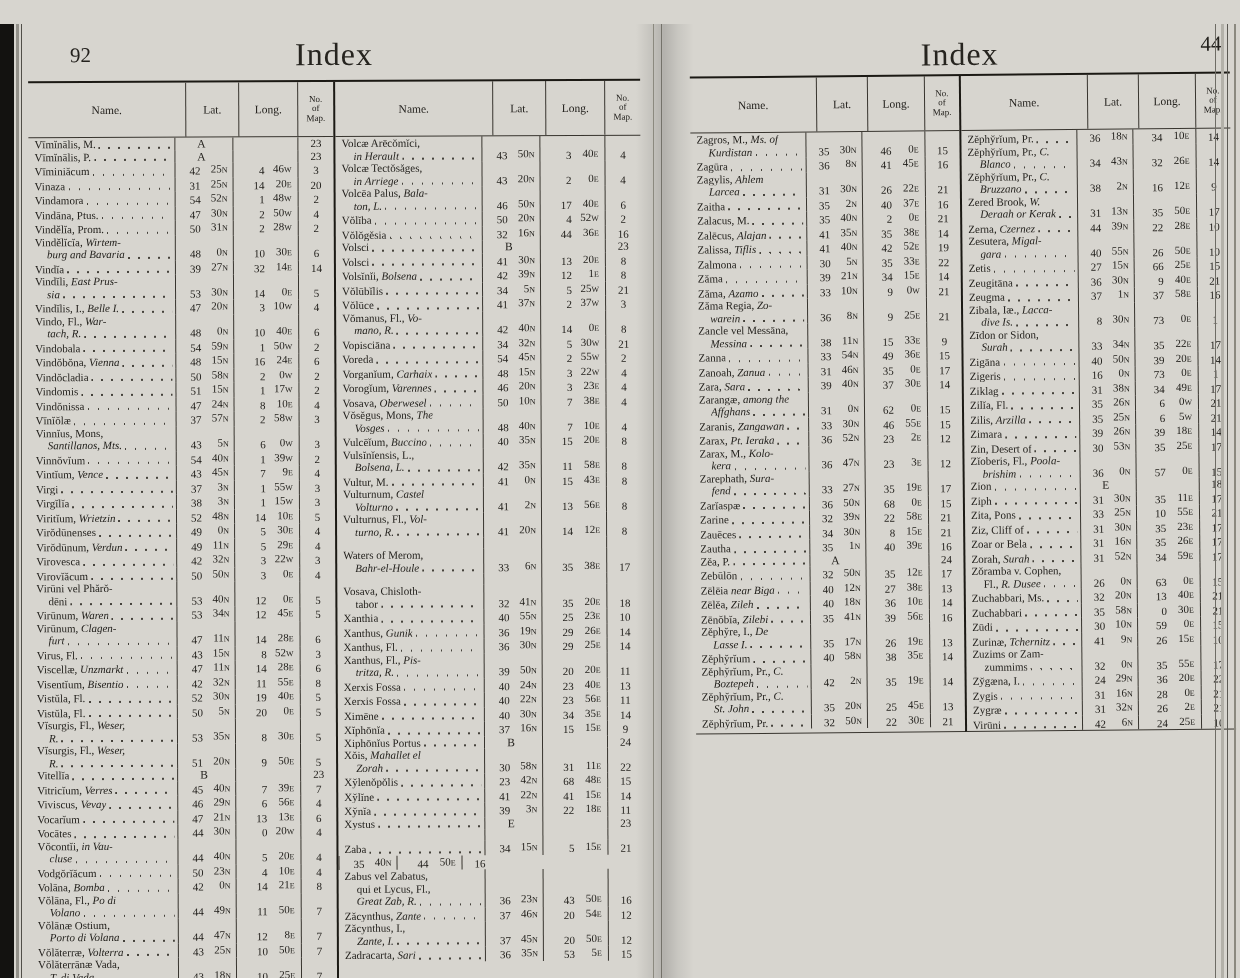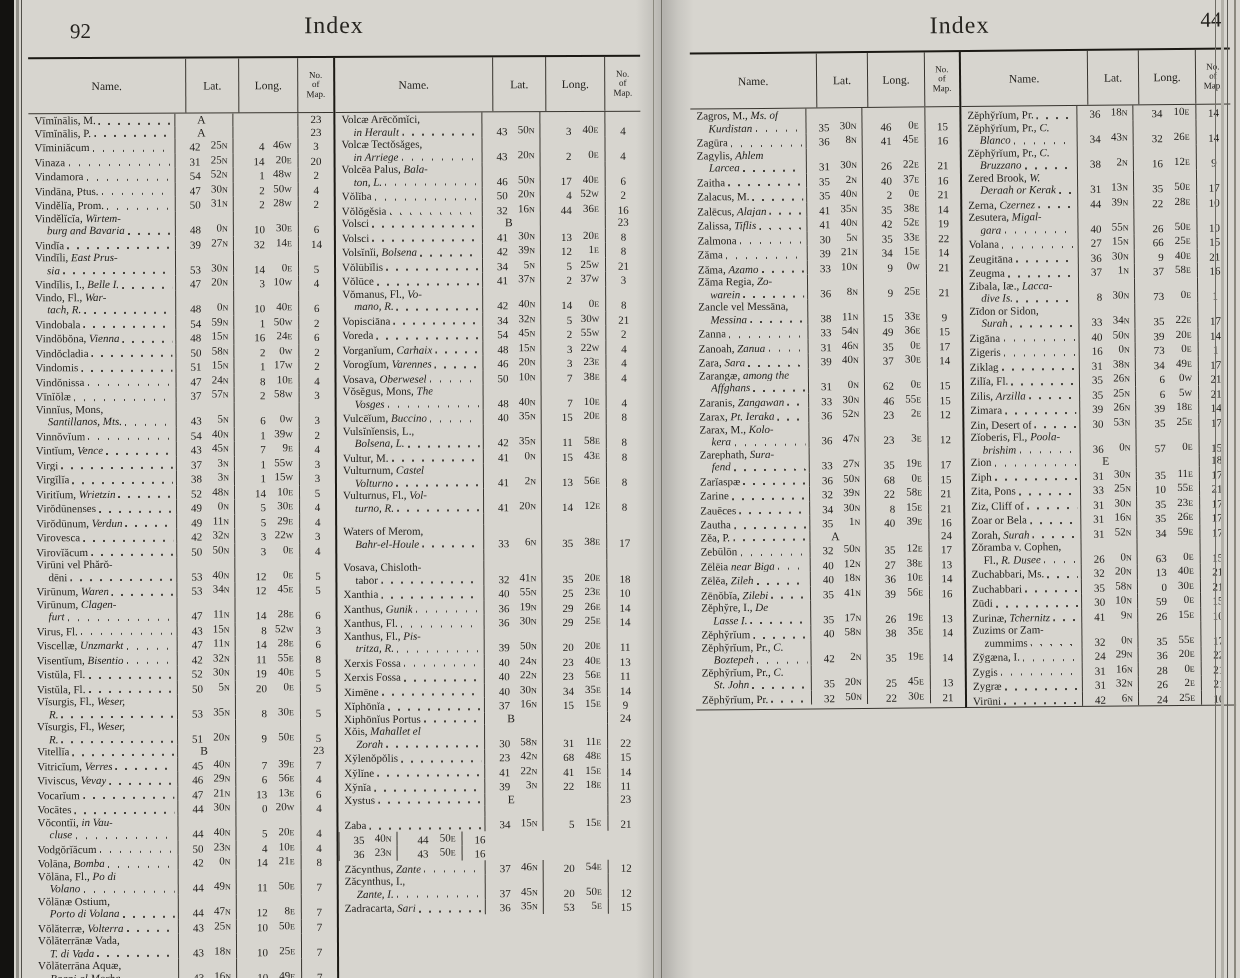--- a/index.html
+++ b/index.html
@@ -5,21 +5,21 @@
   :root{
     --paper:#d7d5cf; --ink:#24221e; --rule:#38352f; --heavy:#1b1914;
   }
   html,body{margin:0;padding:0;}
   body{
     width:1240px;height:978px;position:relative;overflow:hidden;
     background:var(--paper);
     font-family:"Liberation Serif","DejaVu Serif",serif;
     color:var(--ink);
   }
-  .scan{position:absolute;inset:0;}
+  .scan{position:absolute;inset:0;margin-top:24px;}
   
   .edge-left{position:absolute;left:0;top:0;width:14px;height:100%;background:#131210;}
   .vline{position:absolute;top:0;height:100%;}
   .el1{left:16px;width:3px;background:#93918a;}
   .el2{left:21px;width:1px;background:#514f49;}
   .er1{left:1215px;width:1px;background:#6e6c65;}
   .er2{left:1221px;width:3px;background:#b3b1a9;}
   .er3{left:1227px;width:1px;background:#5a5852;}
   .er4{left:1234px;width:2px;background:#8b897f;}
   .gutter{position:absolute;left:636px;top:0;width:58px;height:100%;
@@ -27,21 +27,21 @@
   .gl1{left:653px;width:1px;background:#8b897f;}
   .gl2{left:661px;width:1px;background:#74726a;}
 
   
   .page{position:absolute;top:6px;height:966px;}
   .page-left{left:30px;width:612px;transform:rotate(-0.25deg);}
   .page-right{left:694px;width:540px;transform:rotate(-0.55deg);}
   .page-head{position:relative;height:50px;}
   .page-right .page-head{height:44px;}
   .running-head{position:absolute;left:50%;transform:translateX(-50%);top:6px;
-    font-size:24px;letter-spacing:1px;color:#26241f;}
+    font-size:32px;letter-spacing:1px;color:#26241f;}
   .pagenum{position:absolute;top:12px;font-size:21px;}
   .pn-left{left:42px;}
   .pn-right{right:8px;top:4px;}
 
   
   .itable{display:flex;align-items:stretch;border-top:2px solid var(--heavy);}
   .tgroup{flex:1;min-width:0;}
   .tgroup-right{border-left:2.5px solid var(--heavy);}
   .itable-closed .tgroup{border-bottom:1.2px solid var(--rule);}
 
@@ -1899,20 +1899,32 @@
             </div>
             <div class="cell c-lng">
               <span class="deg">44</span>
               <span class="mn">50<span class="hemi">E</span></span>
             </div>
             <div class="cell c-map">
               <span class="mapv">16</span>
             </div>
           </div>
           <div class="trow">
+            <div class="cell c-name">
+              <div class="nline">
+                <span class="ntxt">Zabus vel Zabatus,</span>
+              </div>
+              <div class="nline cont">
+                <span class="ntxt">qui et Lycus, Fl.,</span>
+              </div>
+              <div class="nline cont">
+                <span class="ntxt"><span class="it">Great Zab, R.</span></span>
+                <span class="leader"></span>
+              </div>
+            </div>
             <div class="cell c-lat">
               <span class="deg">36</span>
               <span class="mn">23<span class="hemi">N</span></span>
             </div>
             <div class="cell c-lng">
               <span class="deg">43</span>
               <span class="mn">50<span class="hemi">E</span></span>
             </div>
             <div class="cell c-map">
               <span class="mapv">16</span>
@@ -2809,21 +2821,21 @@
               <span class="deg">26</span>
               <span class="mn">50<span class="hemi">E</span></span>
             </div>
             <div class="cell c-map">
               <span class="mapv">10</span>
             </div>
           </div>
           <div class="trow">
             <div class="cell c-name">
               <div class="nline">
-                <span class="ntxt">Volana</span>
+                <span class="ntxt">Zetis</span>
                 <span class="leader"></span>
               </div>
             </div>
             <div class="cell c-lat">
               <span class="deg">27</span>
               <span class="mn">15<span class="hemi">N</span></span>
             </div>
             <div class="cell c-lng">
               <span class="deg">66</span>
               <span class="mn">25<span class="hemi">E</span></span>

